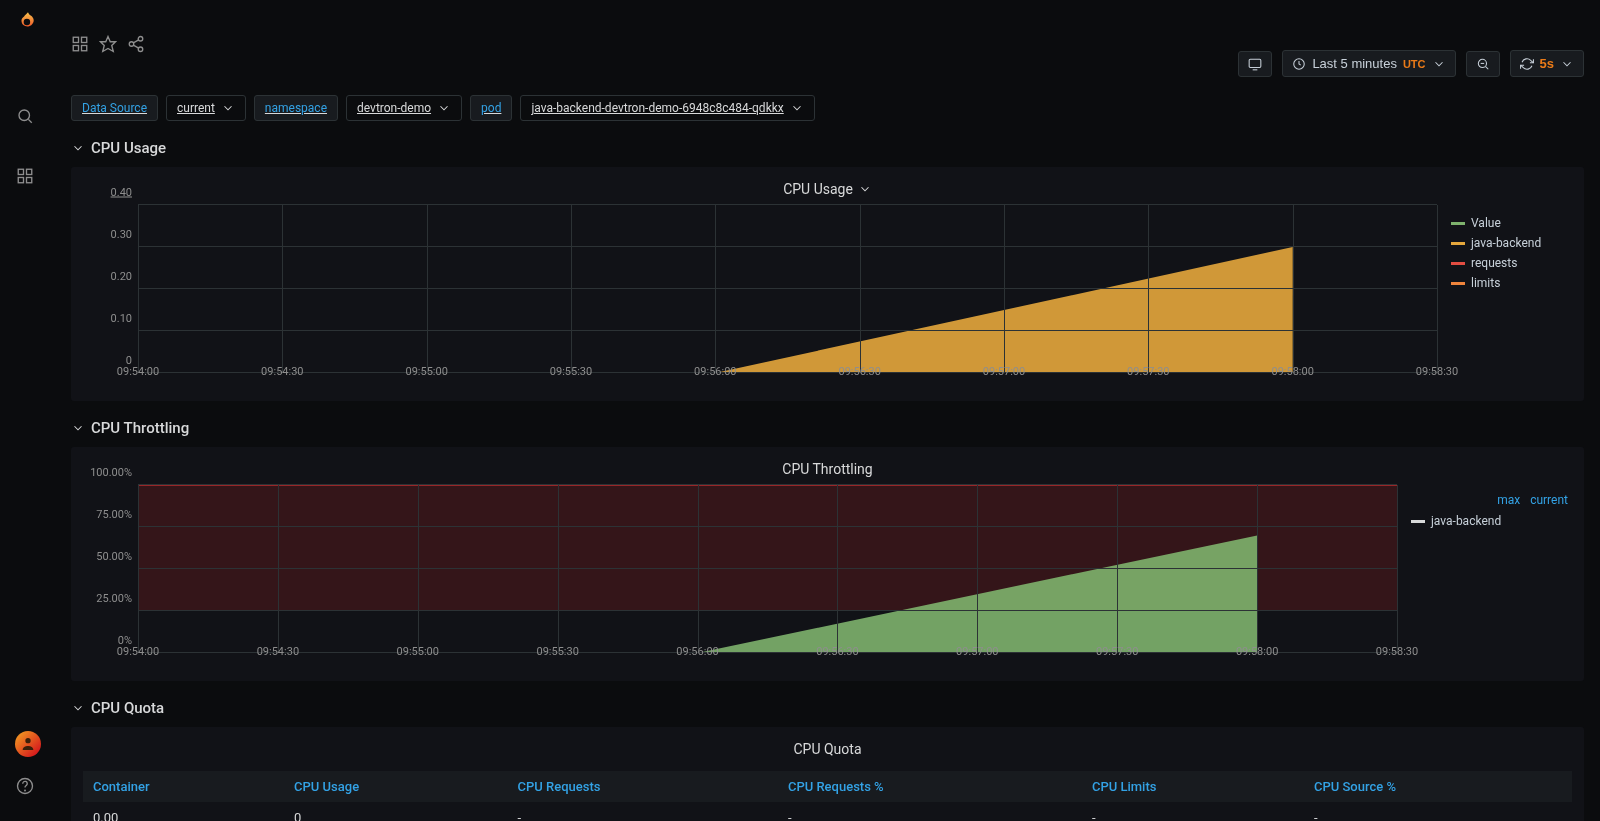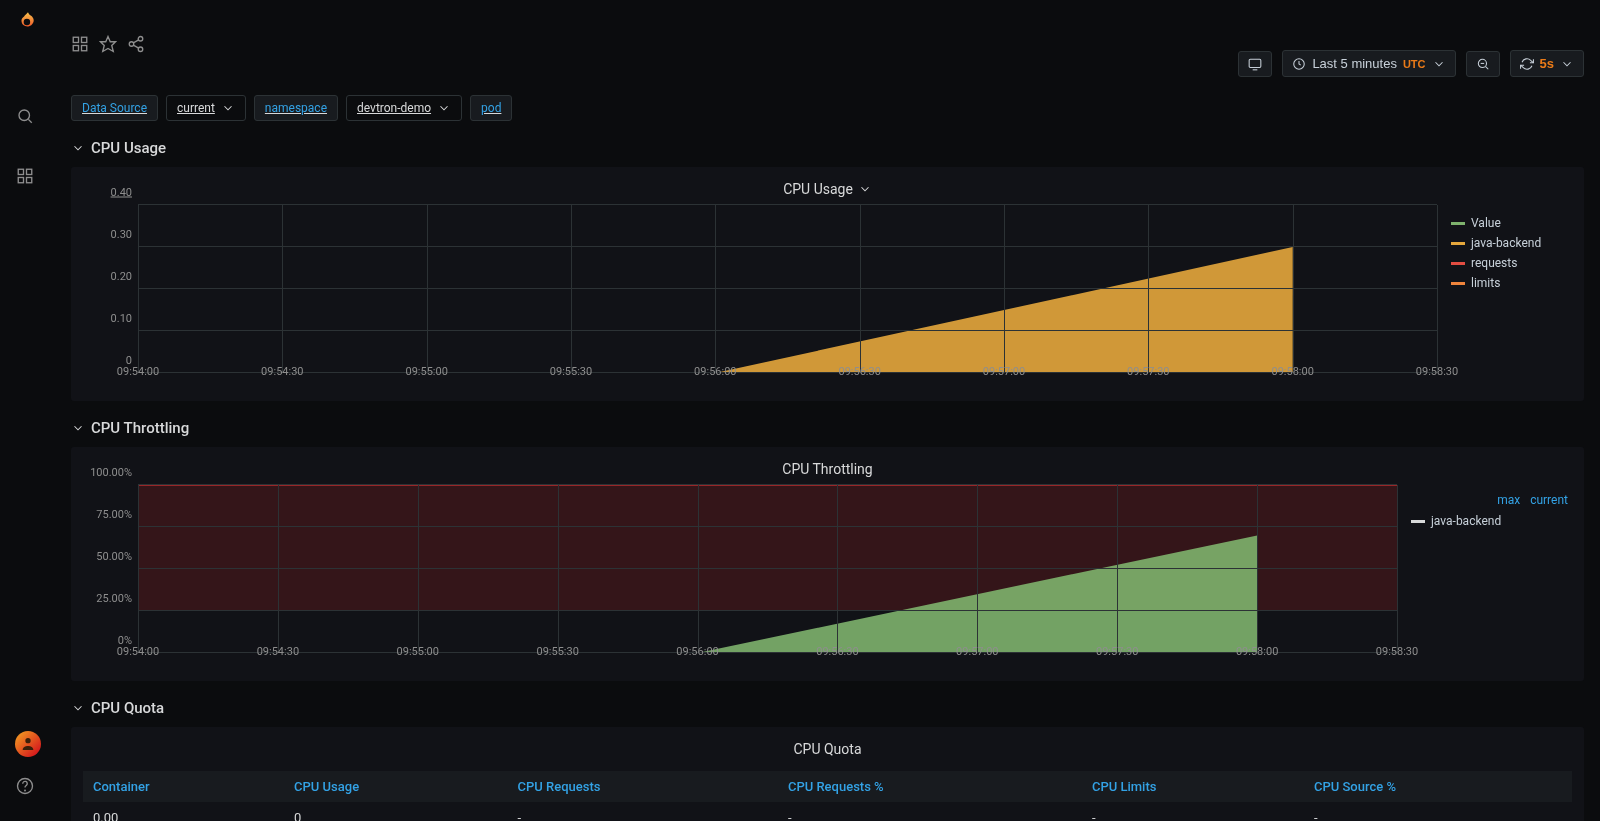--- a/index.html
+++ b/index.html
@@ -158,20 +158,26 @@
         </svg>
       </span>
     <span class="pill-label">namespace</span>
     <span class="pill-value">
         <span>devtron-demo</span>
         <svg class="icon-sm" viewBox="0 0 24 24">
           <polyline points="6 9 12 15 18 9"></polyline>
         </svg>
       </span>
     <span class="pill-label">pod</span>
+    <span class="pill-value">
+        <span>java-backend-devtron-demo-6948c8c484-qdkkx</span>
+        <svg class="icon-sm" viewBox="0 0 24 24">
+          <polyline points="6 9 12 15 18 9"></polyline>
+        </svg>
+      </span>
   </div>
 
   <div class="row-header">
     <svg class="icon-sm chev" viewBox="0 0 24 24">
         <polyline points="6 9 12 15 18 9"></polyline>
       </svg>
     <span>CPU Usage</span>
   </div>
   <div class="panel">
     <div class="panel-title">

